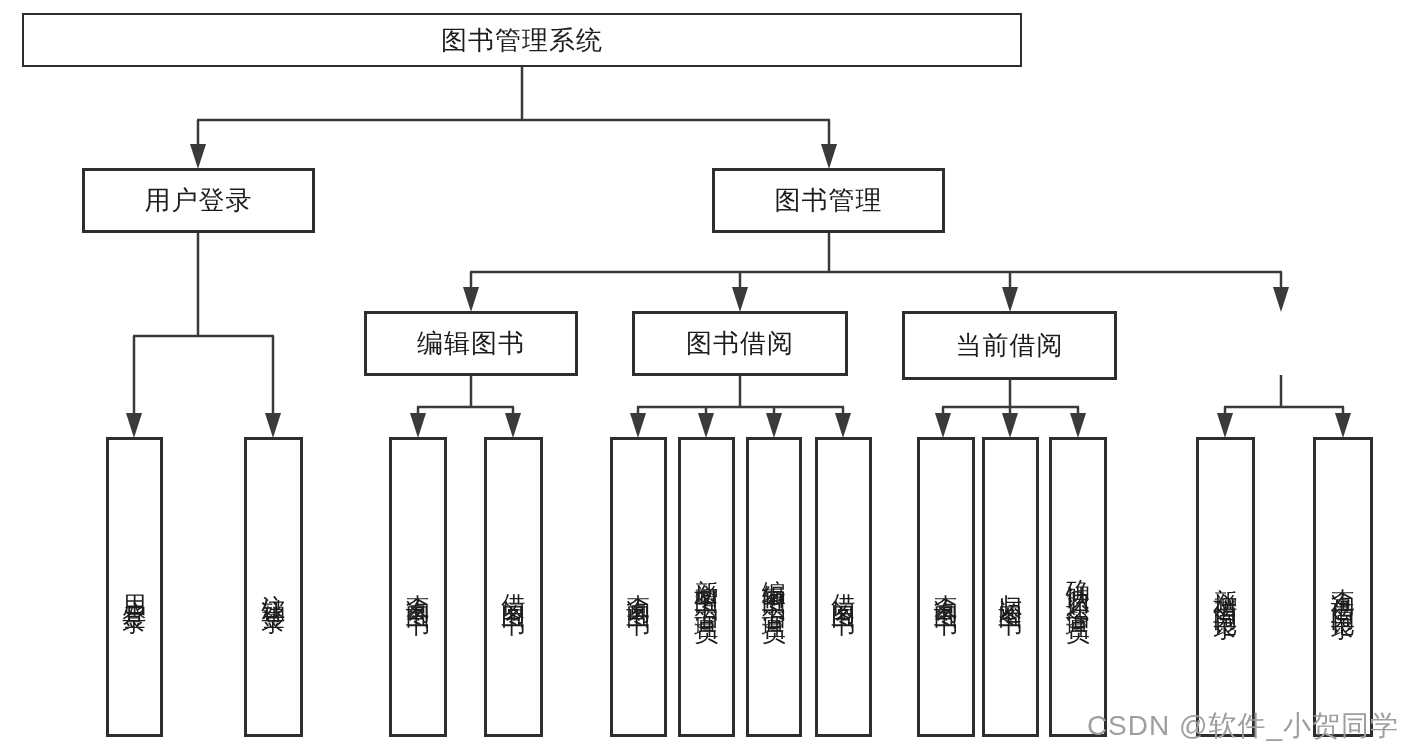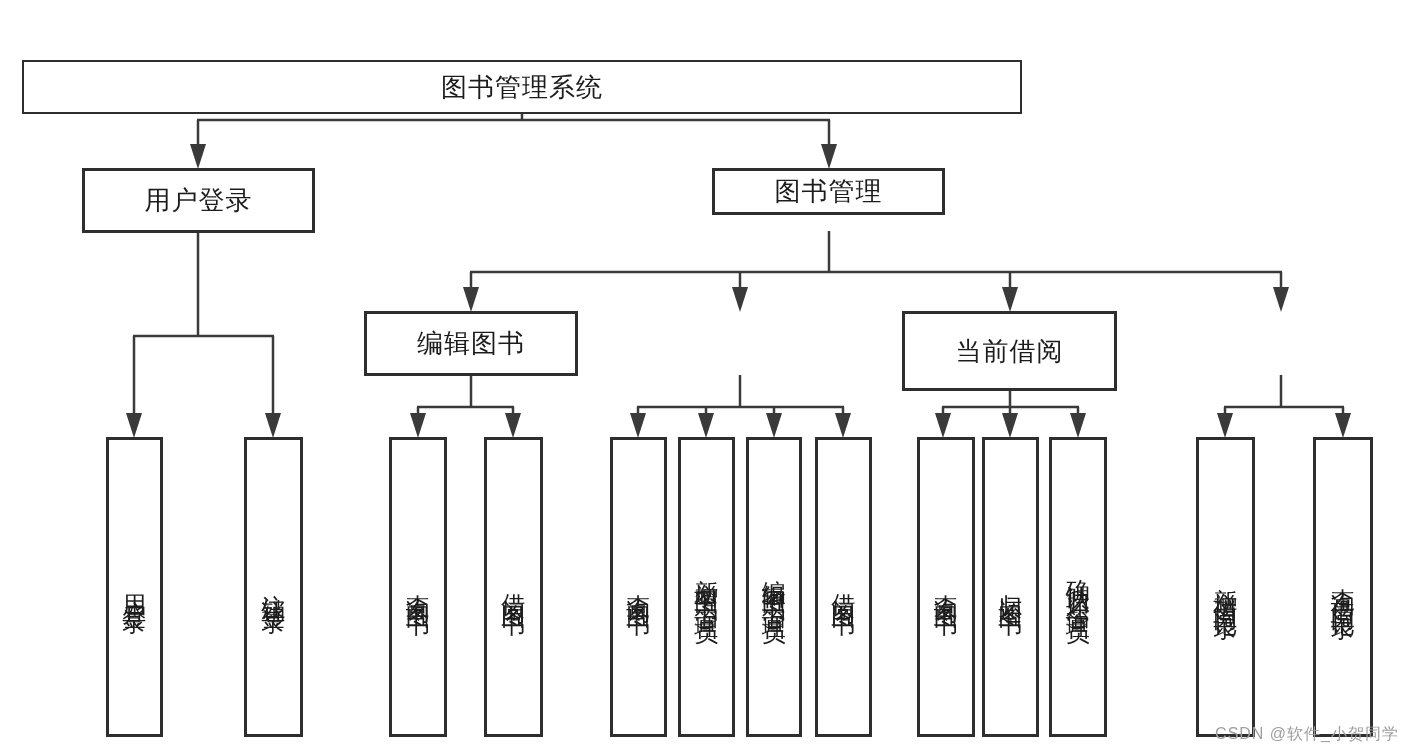--- a/index.html
+++ b/index.html
@@ -16,32 +16,32 @@
   .wires{position:absolute;left:0;top:0;width:1405px;height:747px;}
   .wires line{stroke:var(--line);stroke-width:2.5;}
   .wires polygon{fill:var(--line);}
   .node{
     position:absolute;
     background:#fff;
     border:3px solid var(--box-border);
     display:flex;align-items:center;justify-content:center;
     font-size:26px;letter-spacing:1px;color:var(--text);
   }
-  .node.root{border-width:2px;margin-top:47px;}
+  .node.root{border-width:2px;}
   .node.leaf span{
     writing-mode:vertical-rl;
     text-orientation:mixed;
     font-size:24px;
     letter-spacing:6px;
     line-height:1.15;
     white-space:nowrap;
   }
   .watermark{
     position:absolute;right:6px;bottom:2px;
-    font-size:16px;color:var(--watermark);letter-spacing:1px;
+    font-size:28px;color:var(--watermark);letter-spacing:1px;
     z-index:5;
   }
 </style>
 </head>
 <body>
 
 <div class="canvas">
 
   <svg class="wires" viewBox="0 0 1405 747" aria-hidden="true">
     <g>
@@ -112,28 +112,31 @@
     </g>
   </svg>
 
   <div class="node root" style="left:22px;top:13px;width:1000px;height:54px">
     <span>图书管理系统</span>
   </div>
 
   <div class="node" style="left:82px;top:168px;width:233px;height:65px">
     <span>用户登录</span>
   </div>
-  <div class="node" style="left:712px;top:168px;width:233px;height:47px">
+  <div class="node" style="left:712px;top:168px;width:233px;height:65px">
     <span>图书管理</span>
   </div>
 
   <div class="node" style="left:364px;top:311px;width:214px;height:65px">
     <span>编辑图书</span>
   </div>
-  <div class="node" style="left:902px;top:311px;width:215px;height:80px">
+  <div class="node" style="left:632px;top:311px;width:216px;height:65px">
+    <span>图书借阅</span>
+  </div>
+  <div class="node" style="left:902px;top:311px;width:215px;height:69px">
     <span>当前借阅</span>
   </div>
 
   <div class="node leaf" style="left:106px;top:437px;width:57px;height:300px">
     <span>用户登录</span>
   </div>
   <div class="node leaf" style="left:244px;top:437px;width:59px;height:300px">
     <span>注销登录</span>
   </div>
 

